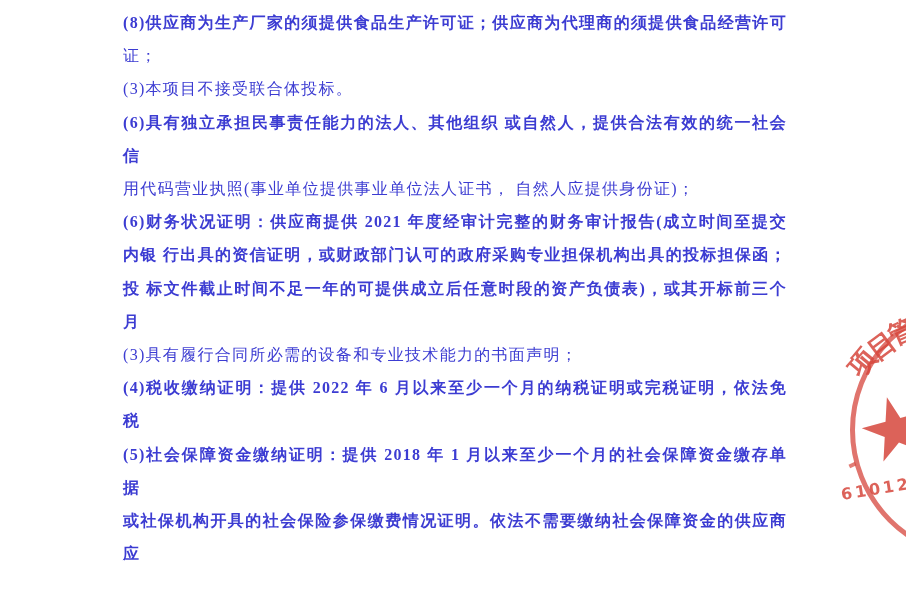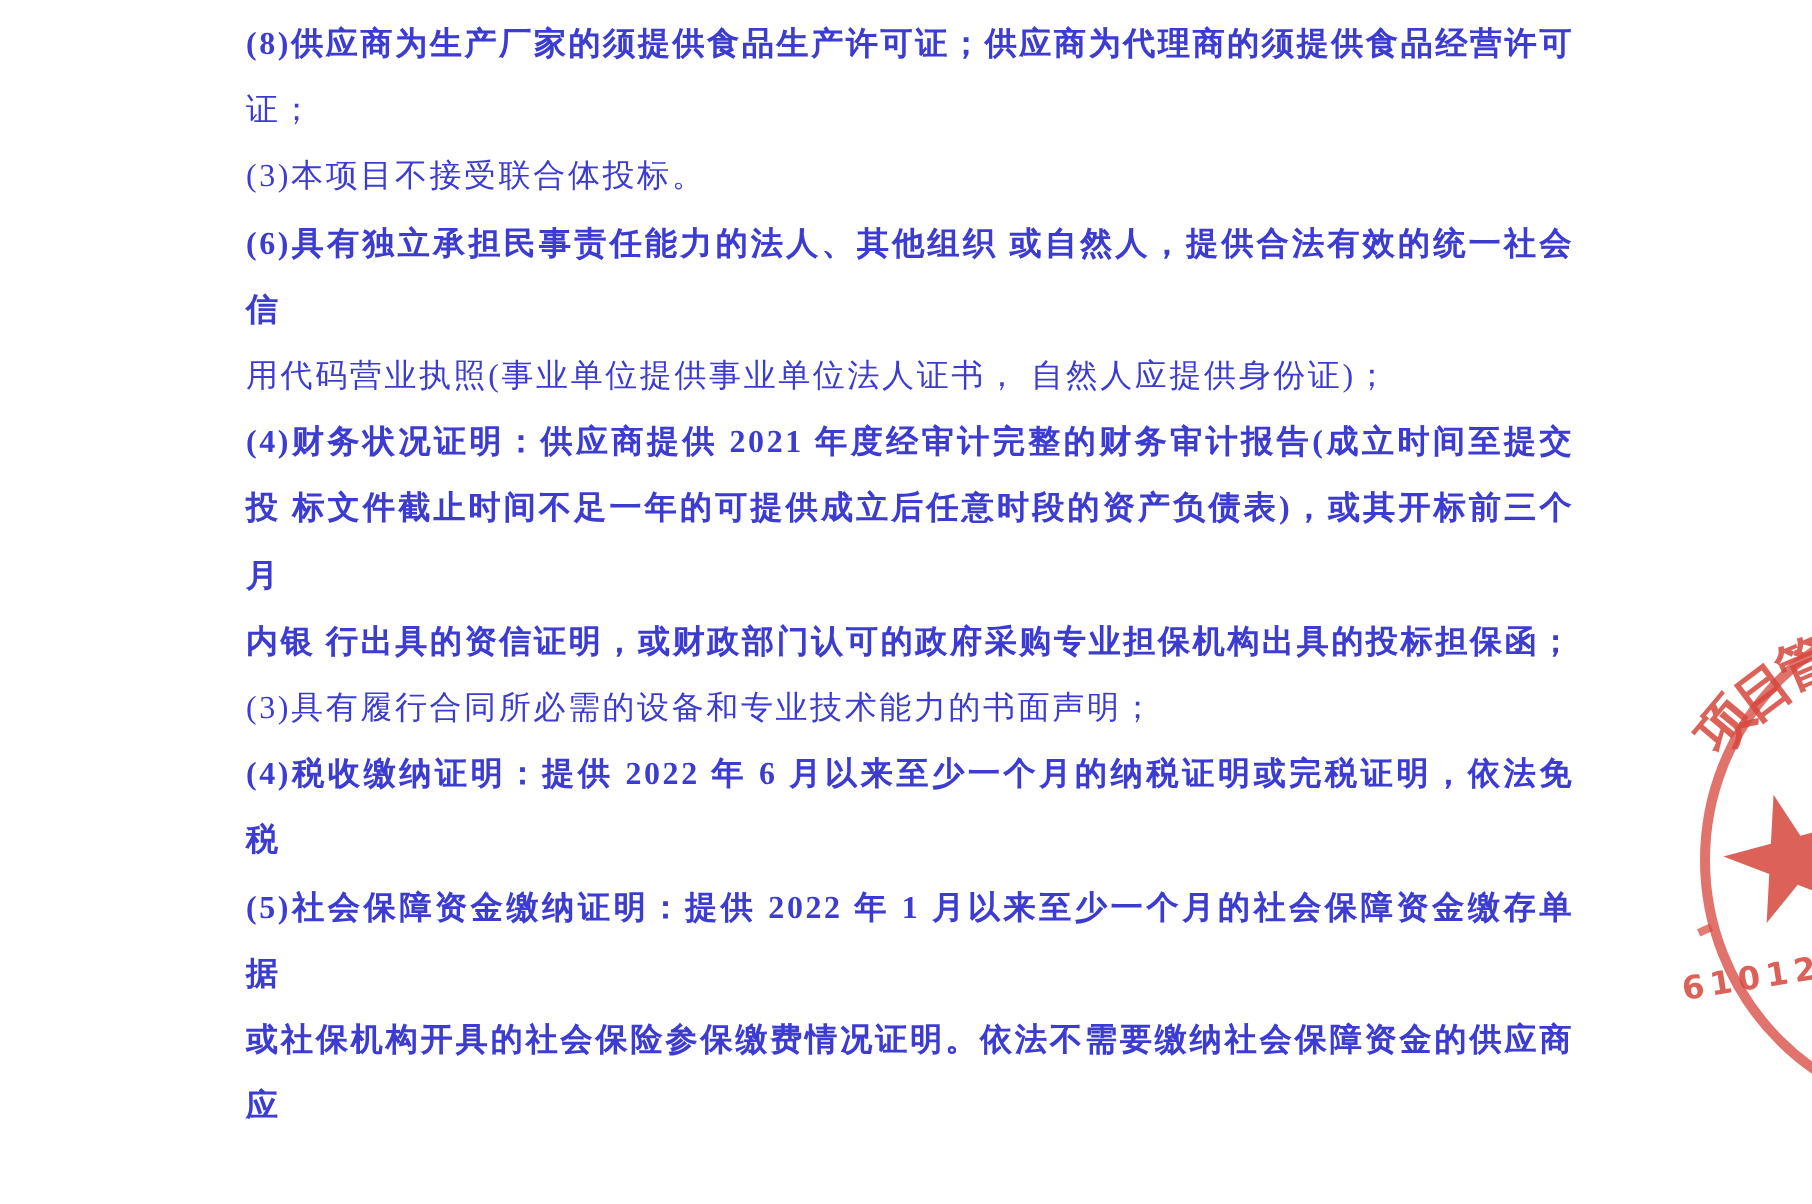--- a/index.html
+++ b/index.html
@@ -69,26 +69,26 @@
 </style>
 </head>
 <body>
 
 <div class="doc">
     <div class="line full">(8)供应商为生产厂家的须提供食品生产许可证；供应商为代理商的须提供食品经营许可</div>
     <div class="line">证；</div>
     <div class="line">(3)本项目不接受联合体投标。</div>
     <div class="line full">(6)具有独立承担民事责任能力的法人、其他组织 或自然人，提供合法有效的统一社会信</div>
     <div class="line">用代码营业执照(事业单位提供事业单位法人证书， 自然人应提供身份证)；</div>
-    <div class="line full">(4)财务状况证明：供应商提供 2021 年度经审计完整的财务审计报告(成立时间至提交</div>
+    <div class="line full">(6)财务状况证明：供应商提供 2021 年度经审计完整的财务审计报告(成立时间至提交</div>
+    <div class="line full">内银 行出具的资信证明，或财政部门认可的政府采购专业担保机构出具的投标担保函；</div>
     <div class="line full">投 标文件截止时间不足一年的可提供成立后任意时段的资产负债表)，或其开标前三个月</div>
-    <div class="line full">内银 行出具的资信证明，或财政部门认可的政府采购专业担保机构出具的投标担保函；</div>
     <div class="line">(3)具有履行合同所必需的设备和专业技术能力的书面声明；</div>
     <div class="line full">(4)税收缴纳证明：提供 2022 年 6 月以来至少一个月的纳税证明或完税证明，依法免 税</div>
-    <div class="line full">(5)社会保障资金缴纳证明：提供 2022 年 1 月以来至少一个月的社会保障资金缴存单 据</div>
+    <div class="line full">(5)社会保障资金缴纳证明：提供 2018 年 1 月以来至少一个月的社会保障资金缴存单 据</div>
     <div class="line full">或社保机构开具的社会保险参保缴费情况证明。依法不需要缴纳社会保障资金的供应商应</div>
   </div>
 
 <div class="seal">
   <div class="seal-ring"></div>
   <span class="seal-star">★</span>
   <span class="seal-char c1">项</span>
   <span class="seal-char c2">目</span>
   <span class="seal-char c3">管</span>
   <span class="seal-digits">61012</span>

